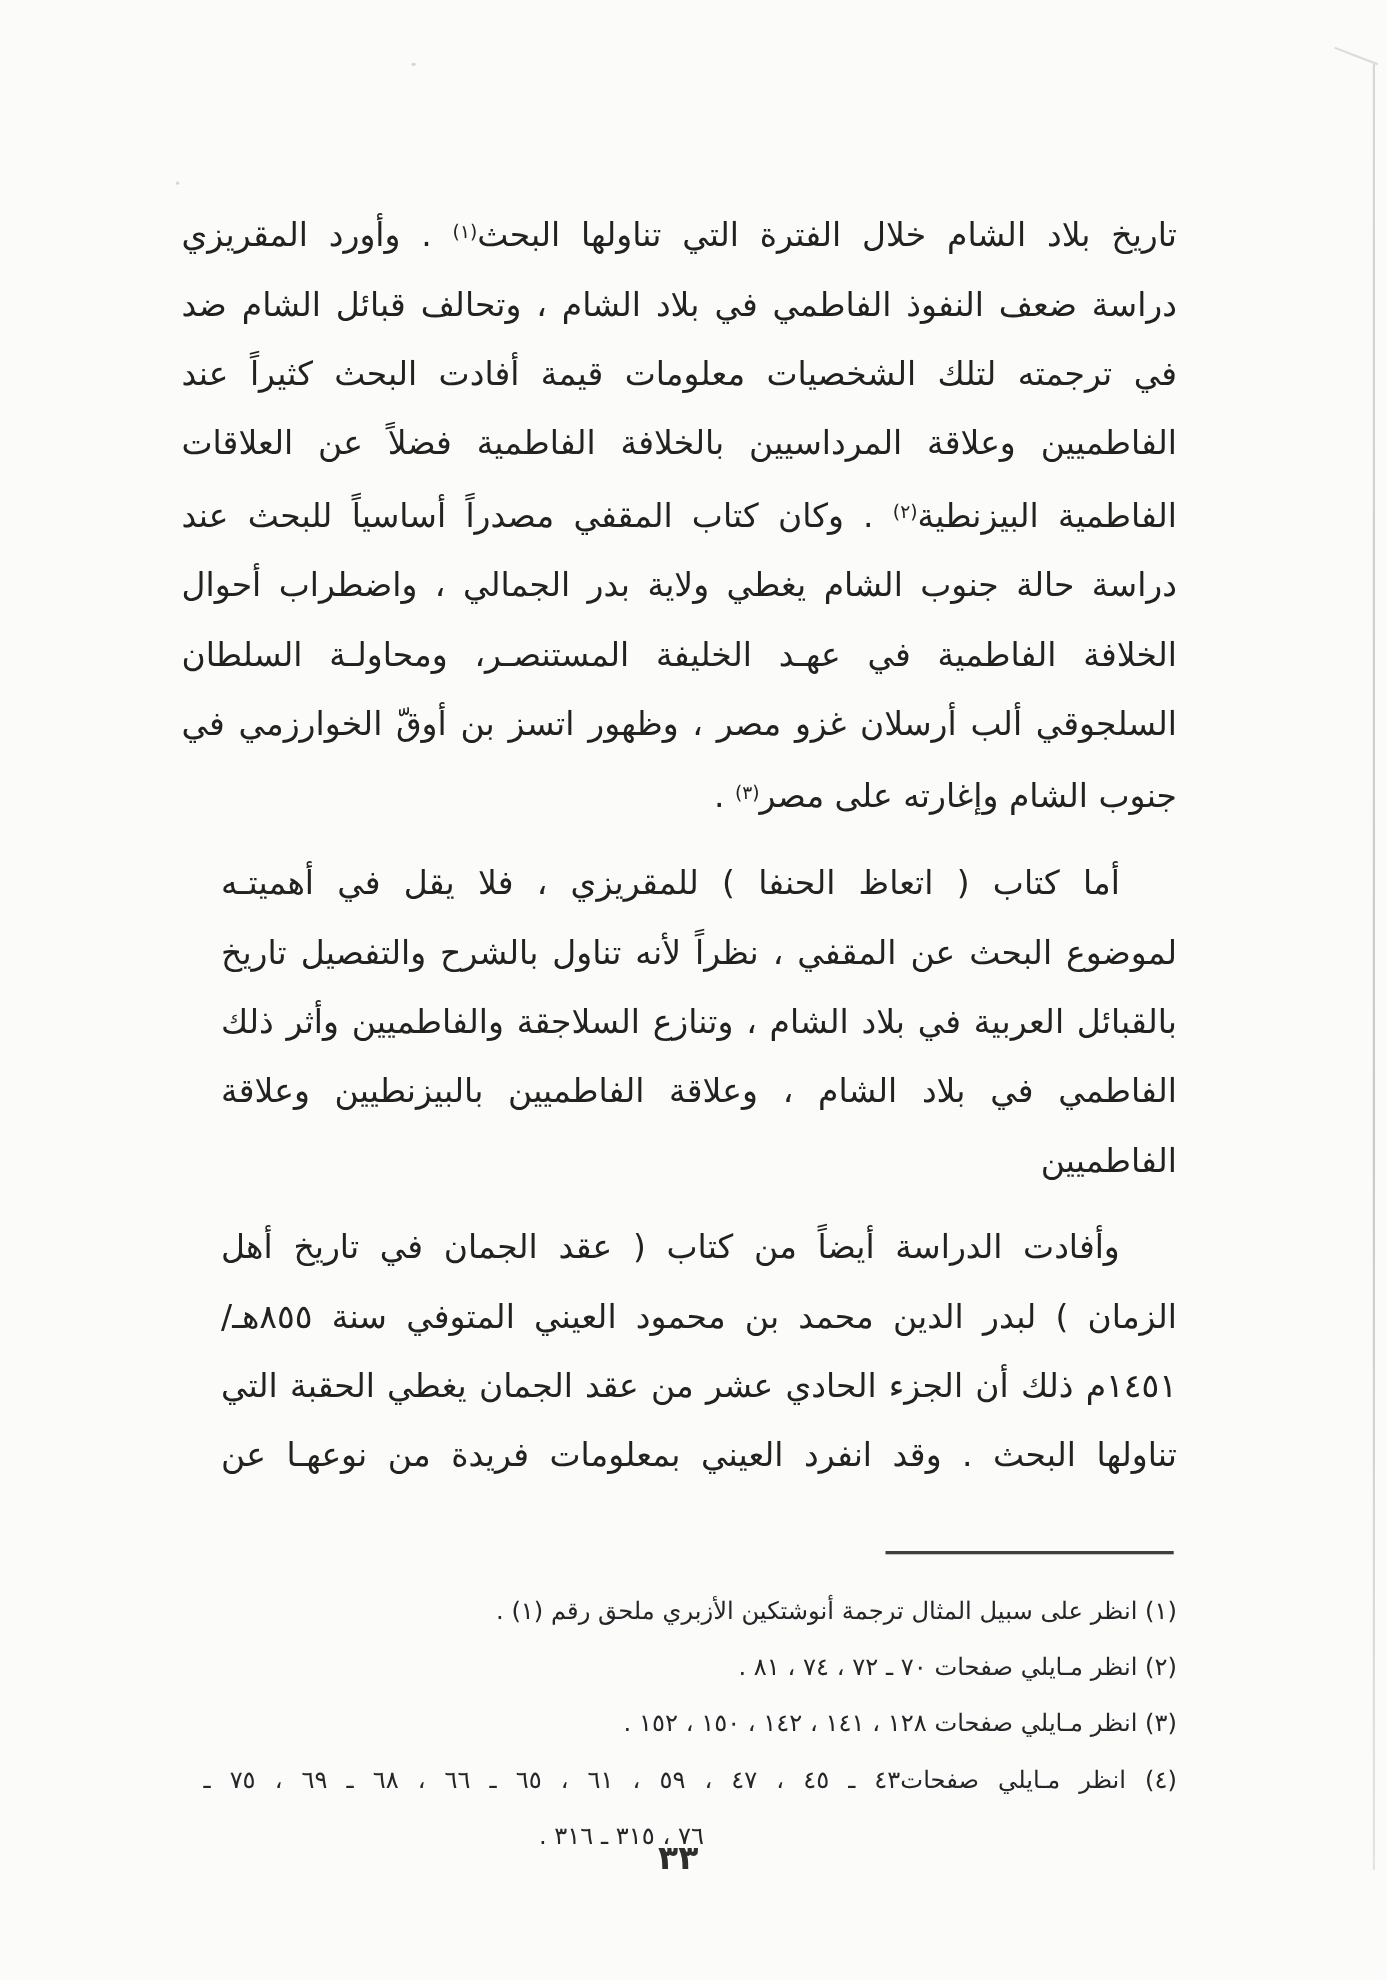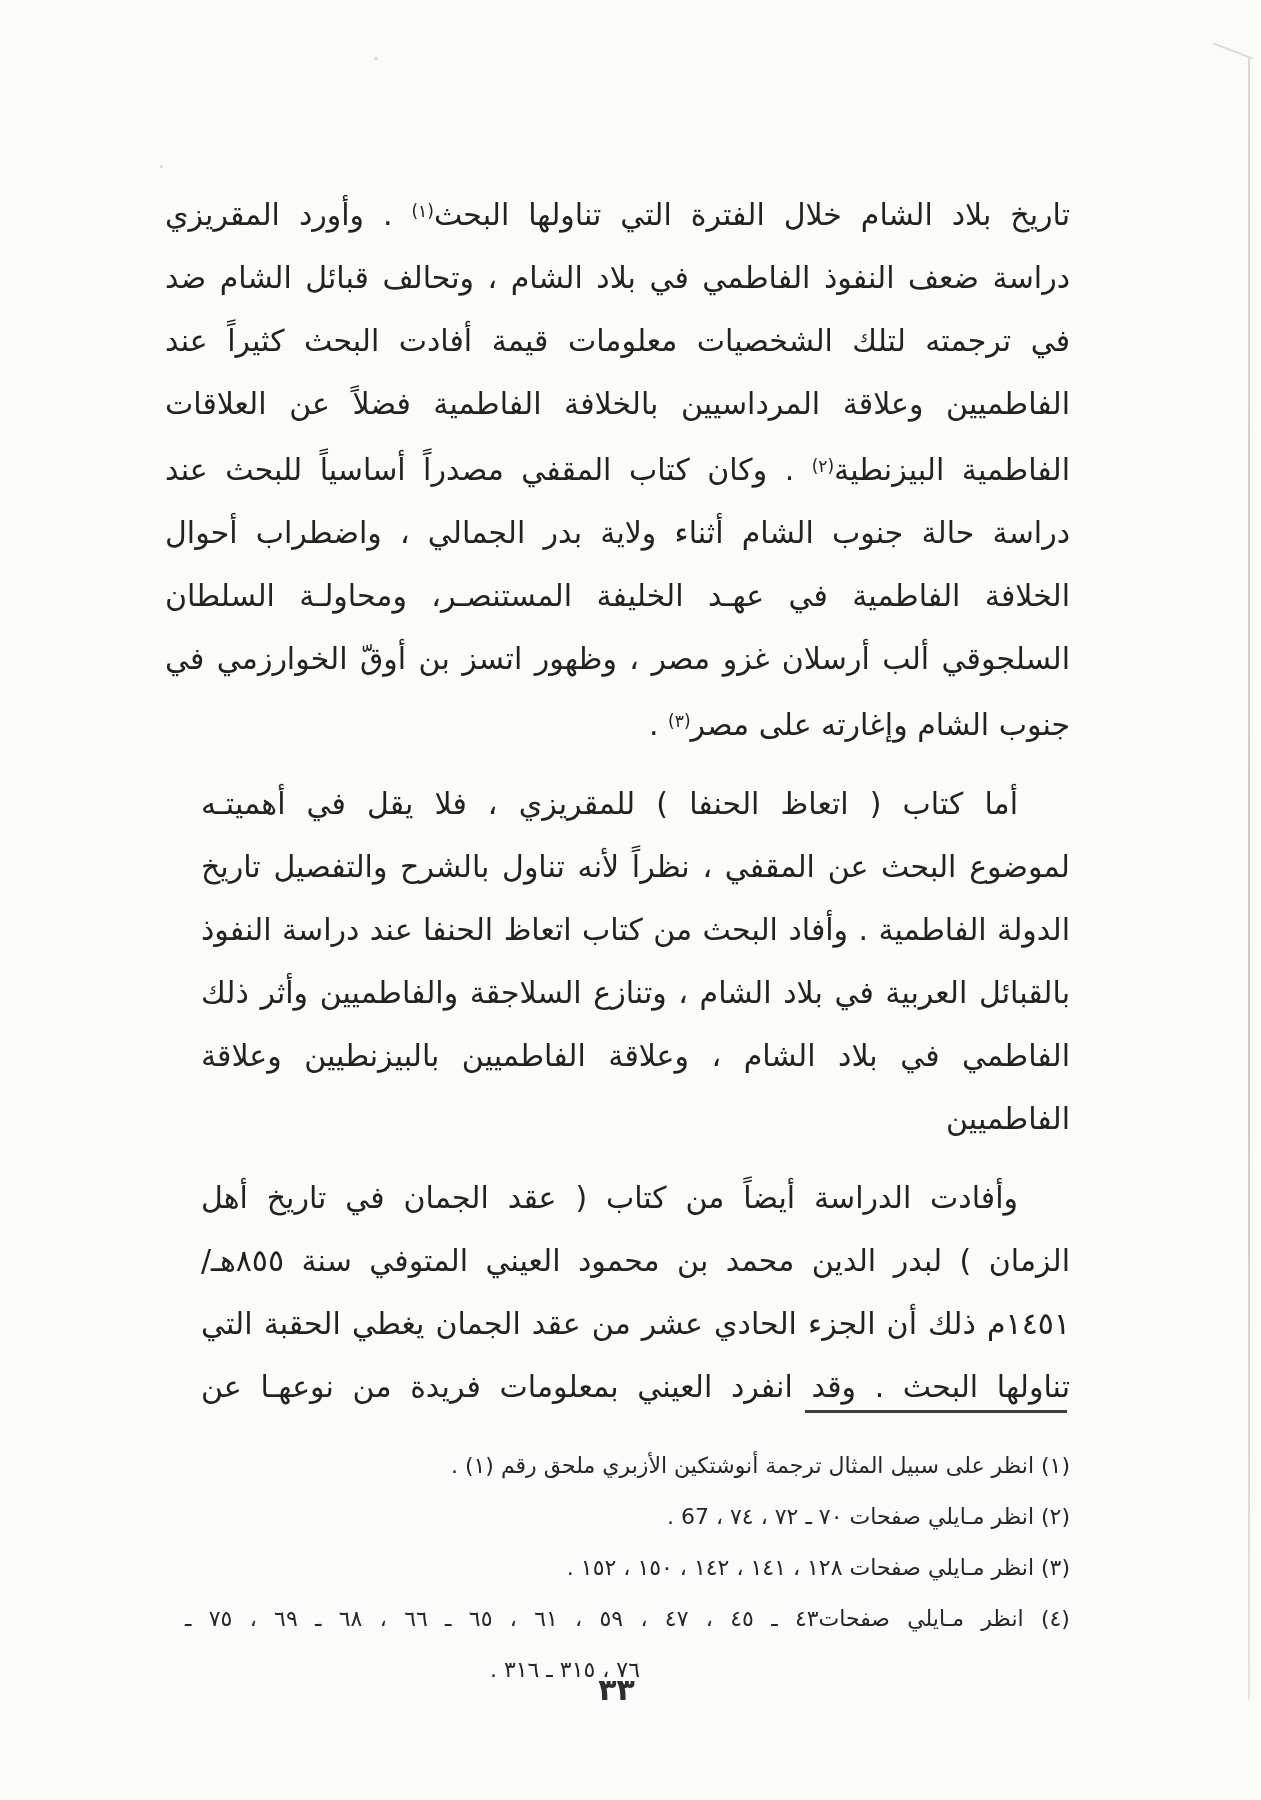--- a/index.html
+++ b/index.html
@@ -117,45 +117,44 @@
 
 <div class="page">
 
   <div class="textblock" dir="rtl" lang="ar">
     <div class="para last-right">
         <div class="tline"><span>تاريخ بلاد الشام خلال الفترة التي تناولها البحث</span><span class="fref">(١)</span><span> . وأورد المقريزي</span></div>
         <div class="tline"><span>دراسة ضعف النفوذ الفاطمي في بلاد الشام ، وتحالف قبائل الشام ضد</span></div>
         <div class="tline"><span>في ترجمته لتلك الشخصيات معلومات قيمة أفادت البحث كثيراً عند</span></div>
         <div class="tline"><span>الفاطميين وعلاقة المرداسيين بالخلافة الفاطمية فضلاً عن العلاقات</span></div>
         <div class="tline"><span>الفاطمية البيزنطية</span><span class="fref">(٢)</span><span> . وكان كتاب المقفي مصدراً أساسياً للبحث عند</span></div>
-        <div class="tline"><span>دراسة حالة جنوب الشام أثناء ولاية بدر الجمالي ، واضطراب أحوال</span></div>
+        <div class="tline"><span>دراسة حالة جنوب الشام يغطي ولاية بدر الجمالي ، واضطراب أحوال</span></div>
         <div class="tline"><span>الخلافة الفاطمية في عهـد الخليفة المستنصـر، ومحاولـة السلطان</span></div>
         <div class="tline"><span>السلجوقي ألب أرسلان غزو مصر ، وظهور اتسز بن أوقّ الخوارزمي في</span></div>
         <div class="tline"><span>جنوب الشام وإغارته على مصر</span><span class="fref">(٣)</span><span> .</span></div>
       </div>
     <div class="para indent last-right">
         <div class="tline"><span>أما كتاب ( اتعاظ الحنفا ) للمقريزي ، فلا يقل في أهميتـه</span></div>
         <div class="tline"><span>لموضوع البحث عن المقفي ، نظراً لأنه تناول بالشرح والتفصيل تاريخ</span></div>
-        <div class="tline"><span>الدولة الفاطمية . وأفاد البحث من كتاب اتعاظ الحنفا عند دراسة النفوذ</span></div>
         <div class="tline"><span>بالقبائل العربية في بلاد الشام ، وتنازع السلاجقة والفاطميين وأثر ذلك</span></div>
         <div class="tline"><span>الفاطمي في بلاد الشام ، وعلاقة الفاطميين بالبيزنطيين وعلاقة الفاطميين</span></div>
       </div>
     <div class="para indent">
         <div class="tline"><span>وأفادت الدراسة أيضاً من كتاب ( عقد الجمان في تاريخ أهل</span></div>
         <div class="tline"><span>الزمان ) لبدر الدين محمد بن محمود العيني المتوفي سنة ٨٥٥هـ/</span></div>
         <div class="tline"><span>١٤٥١م ذلك أن الجزء الحادي عشر من عقد الجمان يغطي الحقبة التي</span></div>
         <div class="tline"><span>تناولها البحث . وقد انفرد العيني بمعلومات فريدة من نوعهـا عن</span></div>
       </div>
   </div>
 
   <div class="rule"></div>
 
   <div class="footnotes" dir="rtl" lang="ar">
       <div class="tline"><span>(١) انظر على سبيل المثال ترجمة أنوشتكين الأزبري ملحق رقم (١) .</span></div>
-      <div class="tline"><span>(٢) انظر مـايلي صفحات ٧٠ ـ ٧٢ ، ٧٤ ، 67 .</span></div>
+      <div class="tline"><span>(٢) انظر مـايلي صفحات ٧٠ ـ ٧٢ ، ٧٤ ، ٨١ .</span></div>
       <div class="tline"><span>(٣) انظر مـايلي صفحات ١٢٨ ، ١٤١ ، ١٤٢ ، ١٥٠ ، ١٥٢ .</span></div>
       <div class="tline"><span>(٤) انظر مـايلي صفحات٤٣ ـ ٤٥ ، ٤٧ ، ٥٩ ، ٦١ ، ٦٥ ـ ٦٦ ، ٦٨ ـ ٦٩ ، ٧٥ ـ</span></div>
       <div class="tline"><span>٧٦ ، ٣١٥ ـ ٣١٦ .</span></div>
     </div>
 
   <div class="pagenum" lang="ar">٣٣</div>
 
   <div class="edge-line"></div>
   <div class="edge-corner"></div>
   <div class="speck s1"></div>

